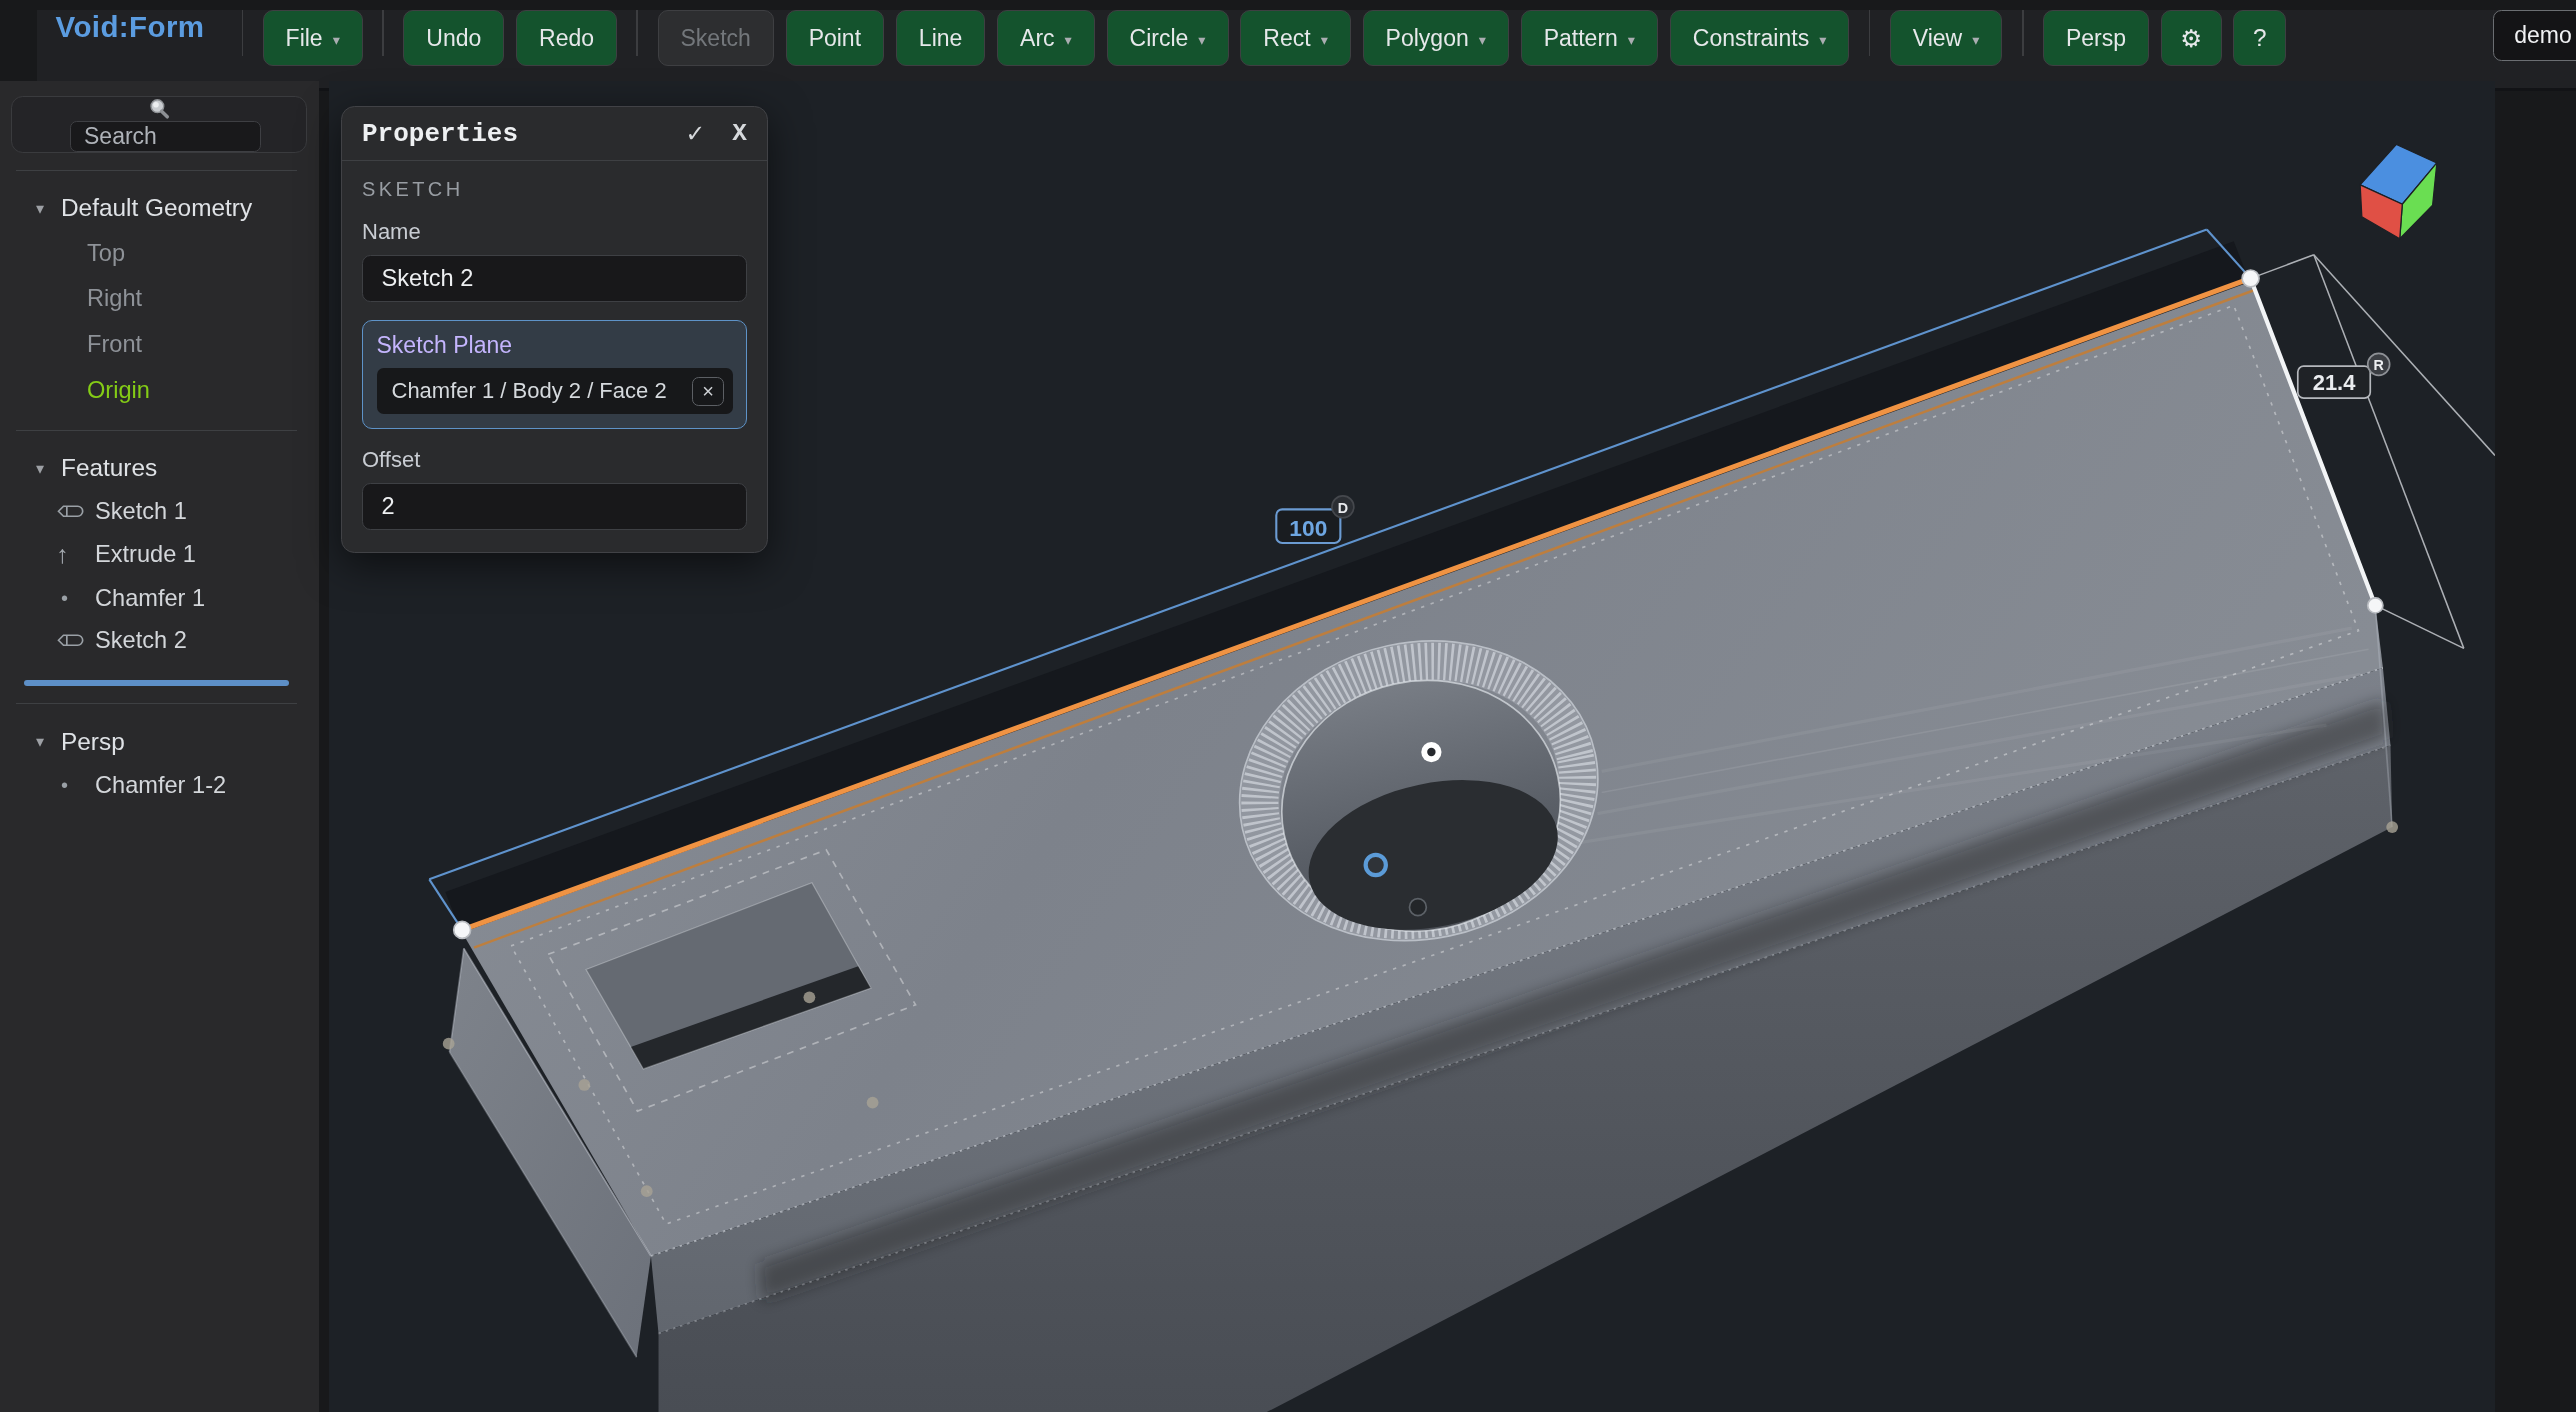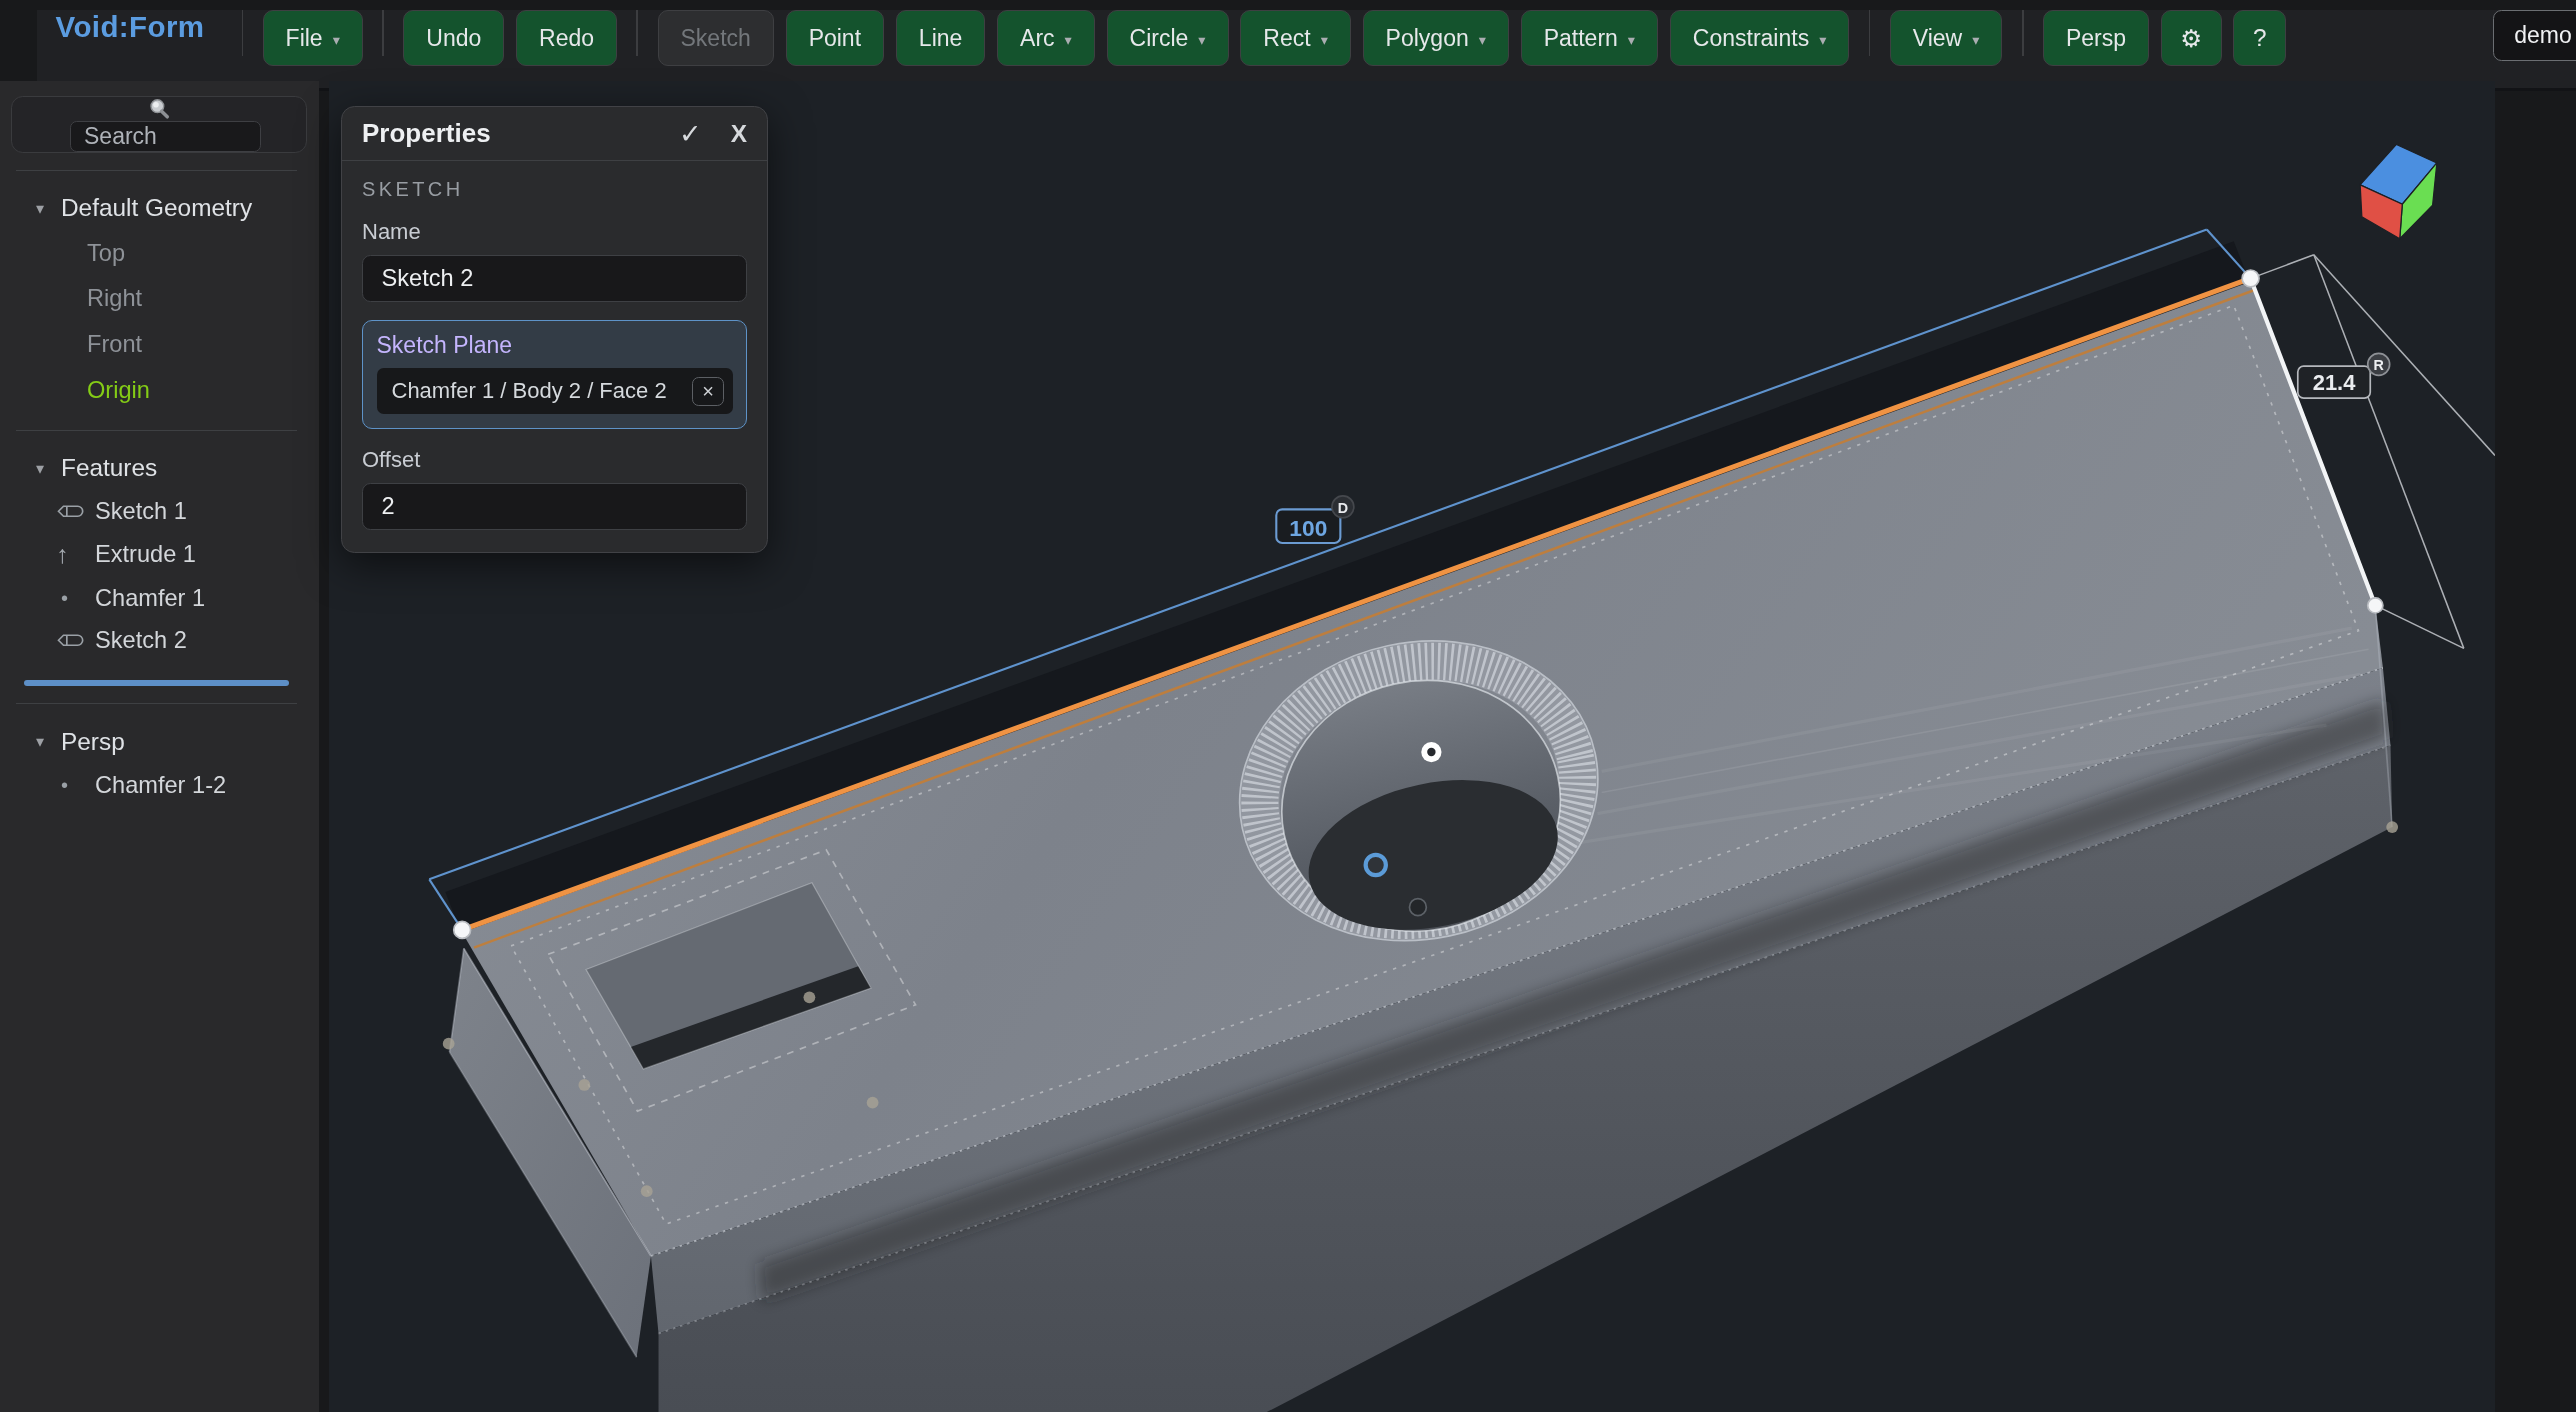--- a/index.html
+++ b/index.html
@@ -40,21 +40,21 @@
   .feat-icon.dot{font-size:20px;color:#9aa0a6;padding-left:5px;}
   .sel-bar{height:6.7px;background:#5d8fc7;border-radius:3.4px;margin:18.5px 11.8px 0 23.6px;width:265px;}
 
   
   .canvas{position:absolute;left:329px;top:81px;width:2166px;height:1332px;background:#1d2126;overflow:hidden;}
   .canvas svg{position:absolute;left:0;top:0;}
 
   
   .panel{position:absolute;left:341px;top:106px;width:427px;background:#2a2b2d;border:0.8px solid #414246;
          border-radius:13.5px;box-shadow:0 11.8px 40px rgba(0,0,0,.55);}
-  .panel-head{height:54px;display:flex;align-items:center;padding:0 20px;border-bottom:0.8px solid #3e4043;}
+  .panel-head{height:54px;display:flex;align-items:center;padding:0 20px;border-bottom:0.8px solid #3e4043;font-family:Liberation Mono, monospace;}
   .panel-title{font-size:26px;font-weight:bold;color:#eef0f2;}
   .panel-actions{margin-left:auto;display:flex;align-items:center;gap:29px;}
   .panel-check{font-size:27px;color:#d6d9dc;cursor:pointer;}
   .panel-close{font-size:24.4px;font-weight:600;color:#d6d9dc;cursor:pointer;}
   .panel-body{padding:11.8px 20px 22px 20px;}
   .panel-section{font-size:20px;letter-spacing:3.4px;color:#989da3;margin-top:5px;}
   .field-label{font-size:22px;color:#c8ccd2;margin-top:18.5px;}
   .field-input{width:100%;height:47px;background:#18181a;border:0.8px solid #3e4044;border-radius:8.4px;
                color:#edeff1;font-size:23.6px;padding:0 18.5px;margin-top:9.3px;outline:none;}
   .plane-group{margin-top:18.5px;border:1.7px solid #5e93c8;background:#333c46;border-radius:10px;padding:11px 13.5px 13.5px 13.5px;}

